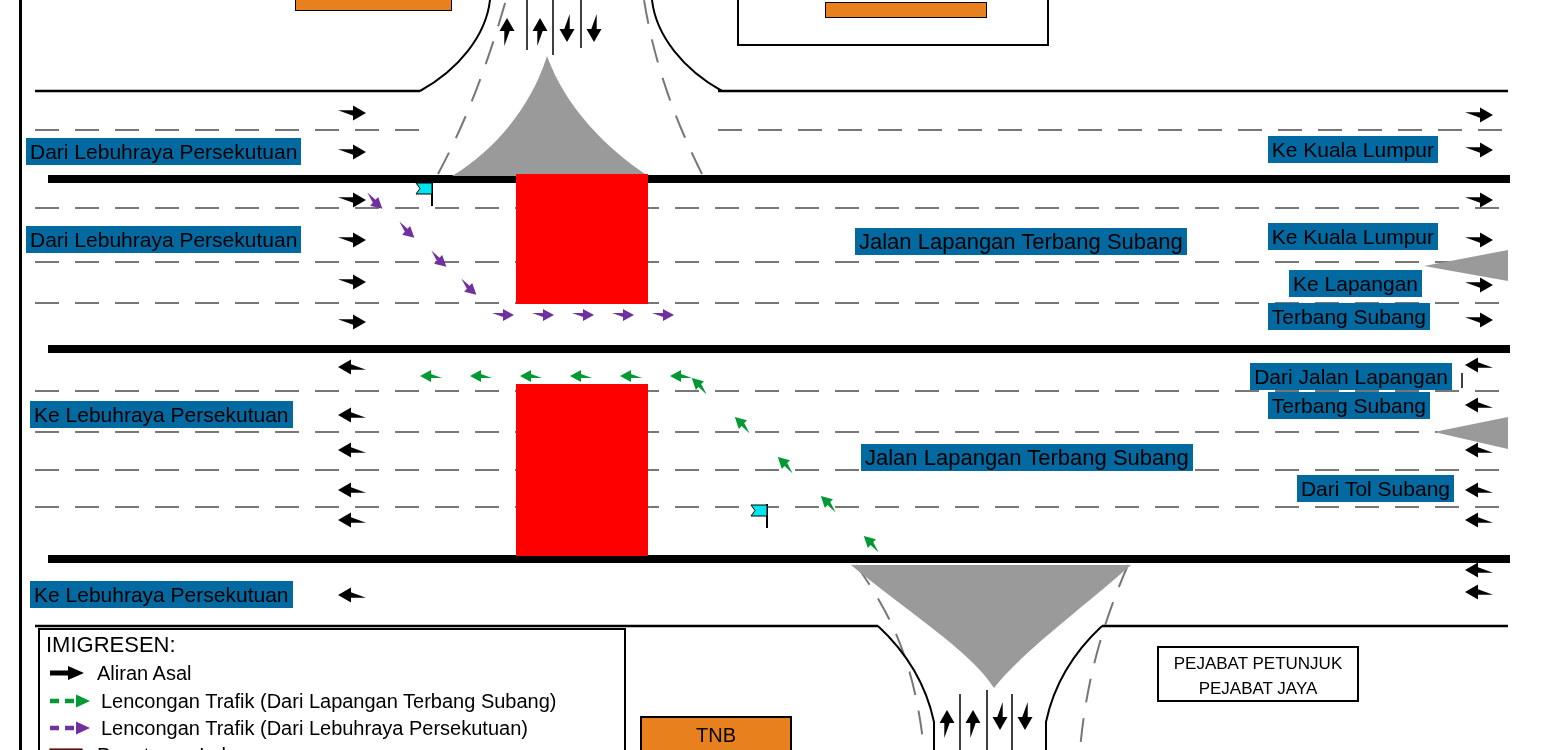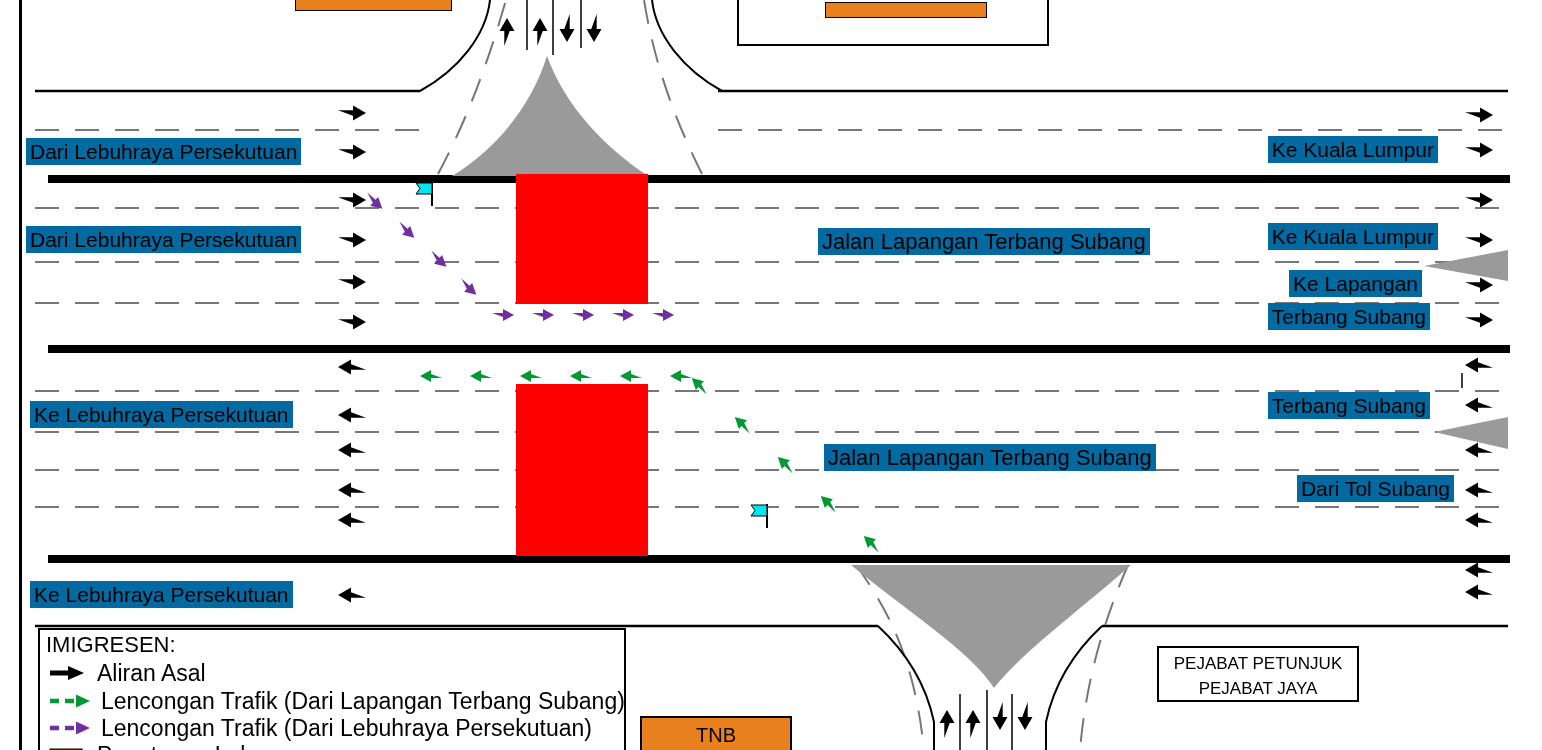--- a/index.html
+++ b/index.html
@@ -5,33 +5,33 @@
   html,body{margin:0;padding:0;background:#fff;}
   #stage{
     position:relative;width:1542px;height:750px;overflow:hidden;background:#fff;
     font-family:"Liberation Sans", sans-serif;color:#000;
   }
   #stage svg.layer{position:absolute;left:0;top:0;z-index:1;}
   .label{
     position:absolute;z-index:2;background:#0369a1;padding:1px 4px;white-space:nowrap;
     font-size:21px;line-height:25px;color:#000;
   }
-  .label.lg{font-size:22px;}
+  .label.lg{font-size:22px;margin-left:37px;}
   .border-left{position:absolute;left:19px;top:0;width:3px;height:750px;background:#000;z-index:1;}
   .sign{position:absolute;z-index:3;background:#E8801E;border:2px solid #000;box-sizing:border-box;}
   .whitebox{position:absolute;z-index:3;background:#fff;border:2px solid #000;box-sizing:border-box;}
   #building-top-right{left:737px;top:-12px;width:312px;height:58px;}
   #sign-top-right{position:absolute;left:86px;top:12px;width:162px;height:16px;background:#E8801E;border:1.5px solid #000;box-sizing:border-box;}
   #sign-top-left{left:295px;top:-8px;width:157px;height:19px;border-width:1.5px;}
   #tnb-box{left:640px;top:716px;width:152px;height:44px;text-align:center;font-size:20px;padding-top:6px;}
   #pejabat-box{left:1157px;top:646px;width:202px;height:56px;text-align:center;font-size:17px;line-height:25px;padding-top:3px;}
   #legend-box{left:38px;top:628px;width:588px;height:150px;border-width:2.5px;}
   #legend-box .legend-title{position:absolute;left:6px;top:2px;font-size:22px;}
   .legend-row{position:absolute;left:8px;height:26px;display:flex;align-items:center;gap:9px;}
-  .legend-row .legend-label{font-size:23px;white-space:nowrap;text-align:center;}
+  .legend-row .legend-label{font-size:20px;white-space:nowrap;text-align:center;}
 </style>
 </head>
 <body>
 
 <div id="stage">
 
   <div class="border-left"></div>
 
   <svg class="layer" width="1542" height="750" viewBox="0 0 1542 750">
     <defs>
@@ -165,20 +165,21 @@
   <div class="label" style="left:26px;top:138px">Dari Lebuhraya Persekutuan</div>
   <div class="label" style="left:26px;top:226px">Dari Lebuhraya Persekutuan</div>
   <div class="label" style="left:30px;top:401px">Ke Lebuhraya Persekutuan</div>
   <div class="label" style="left:30px;top:581px">Ke Lebuhraya Persekutuan</div>
   <div class="label lg" style="left:818px;top:228px">Jalan Lapangan Terbang Subang</div>
   <div class="label lg" style="left:824px;top:444px">Jalan Lapangan Terbang Subang</div>
   <div class="label" style="right:104px;top:136px">Ke Kuala Lumpur</div>
   <div class="label" style="right:104px;top:223px">Ke Kuala Lumpur</div>
   <div class="label" style="right:120px;top:270px">Ke Lapangan</div>
   <div class="label" style="right:112px;top:303px">Terbang Subang</div>
+  <div class="label" style="right:90px;top:363px">Dari Jalan Lapangan</div>
   <div class="label" style="right:112px;top:392px">Terbang Subang</div>
   <div class="label" style="right:88px;top:475px">Dari Tol Subang</div>
 
   <div class="sign" id="sign-top-left"></div>
   <div class="whitebox" id="building-top-right">
     <div id="sign-top-right"></div>
   </div>
   <div class="sign" id="tnb-box">
     <span>TNB</span>
   </div>

